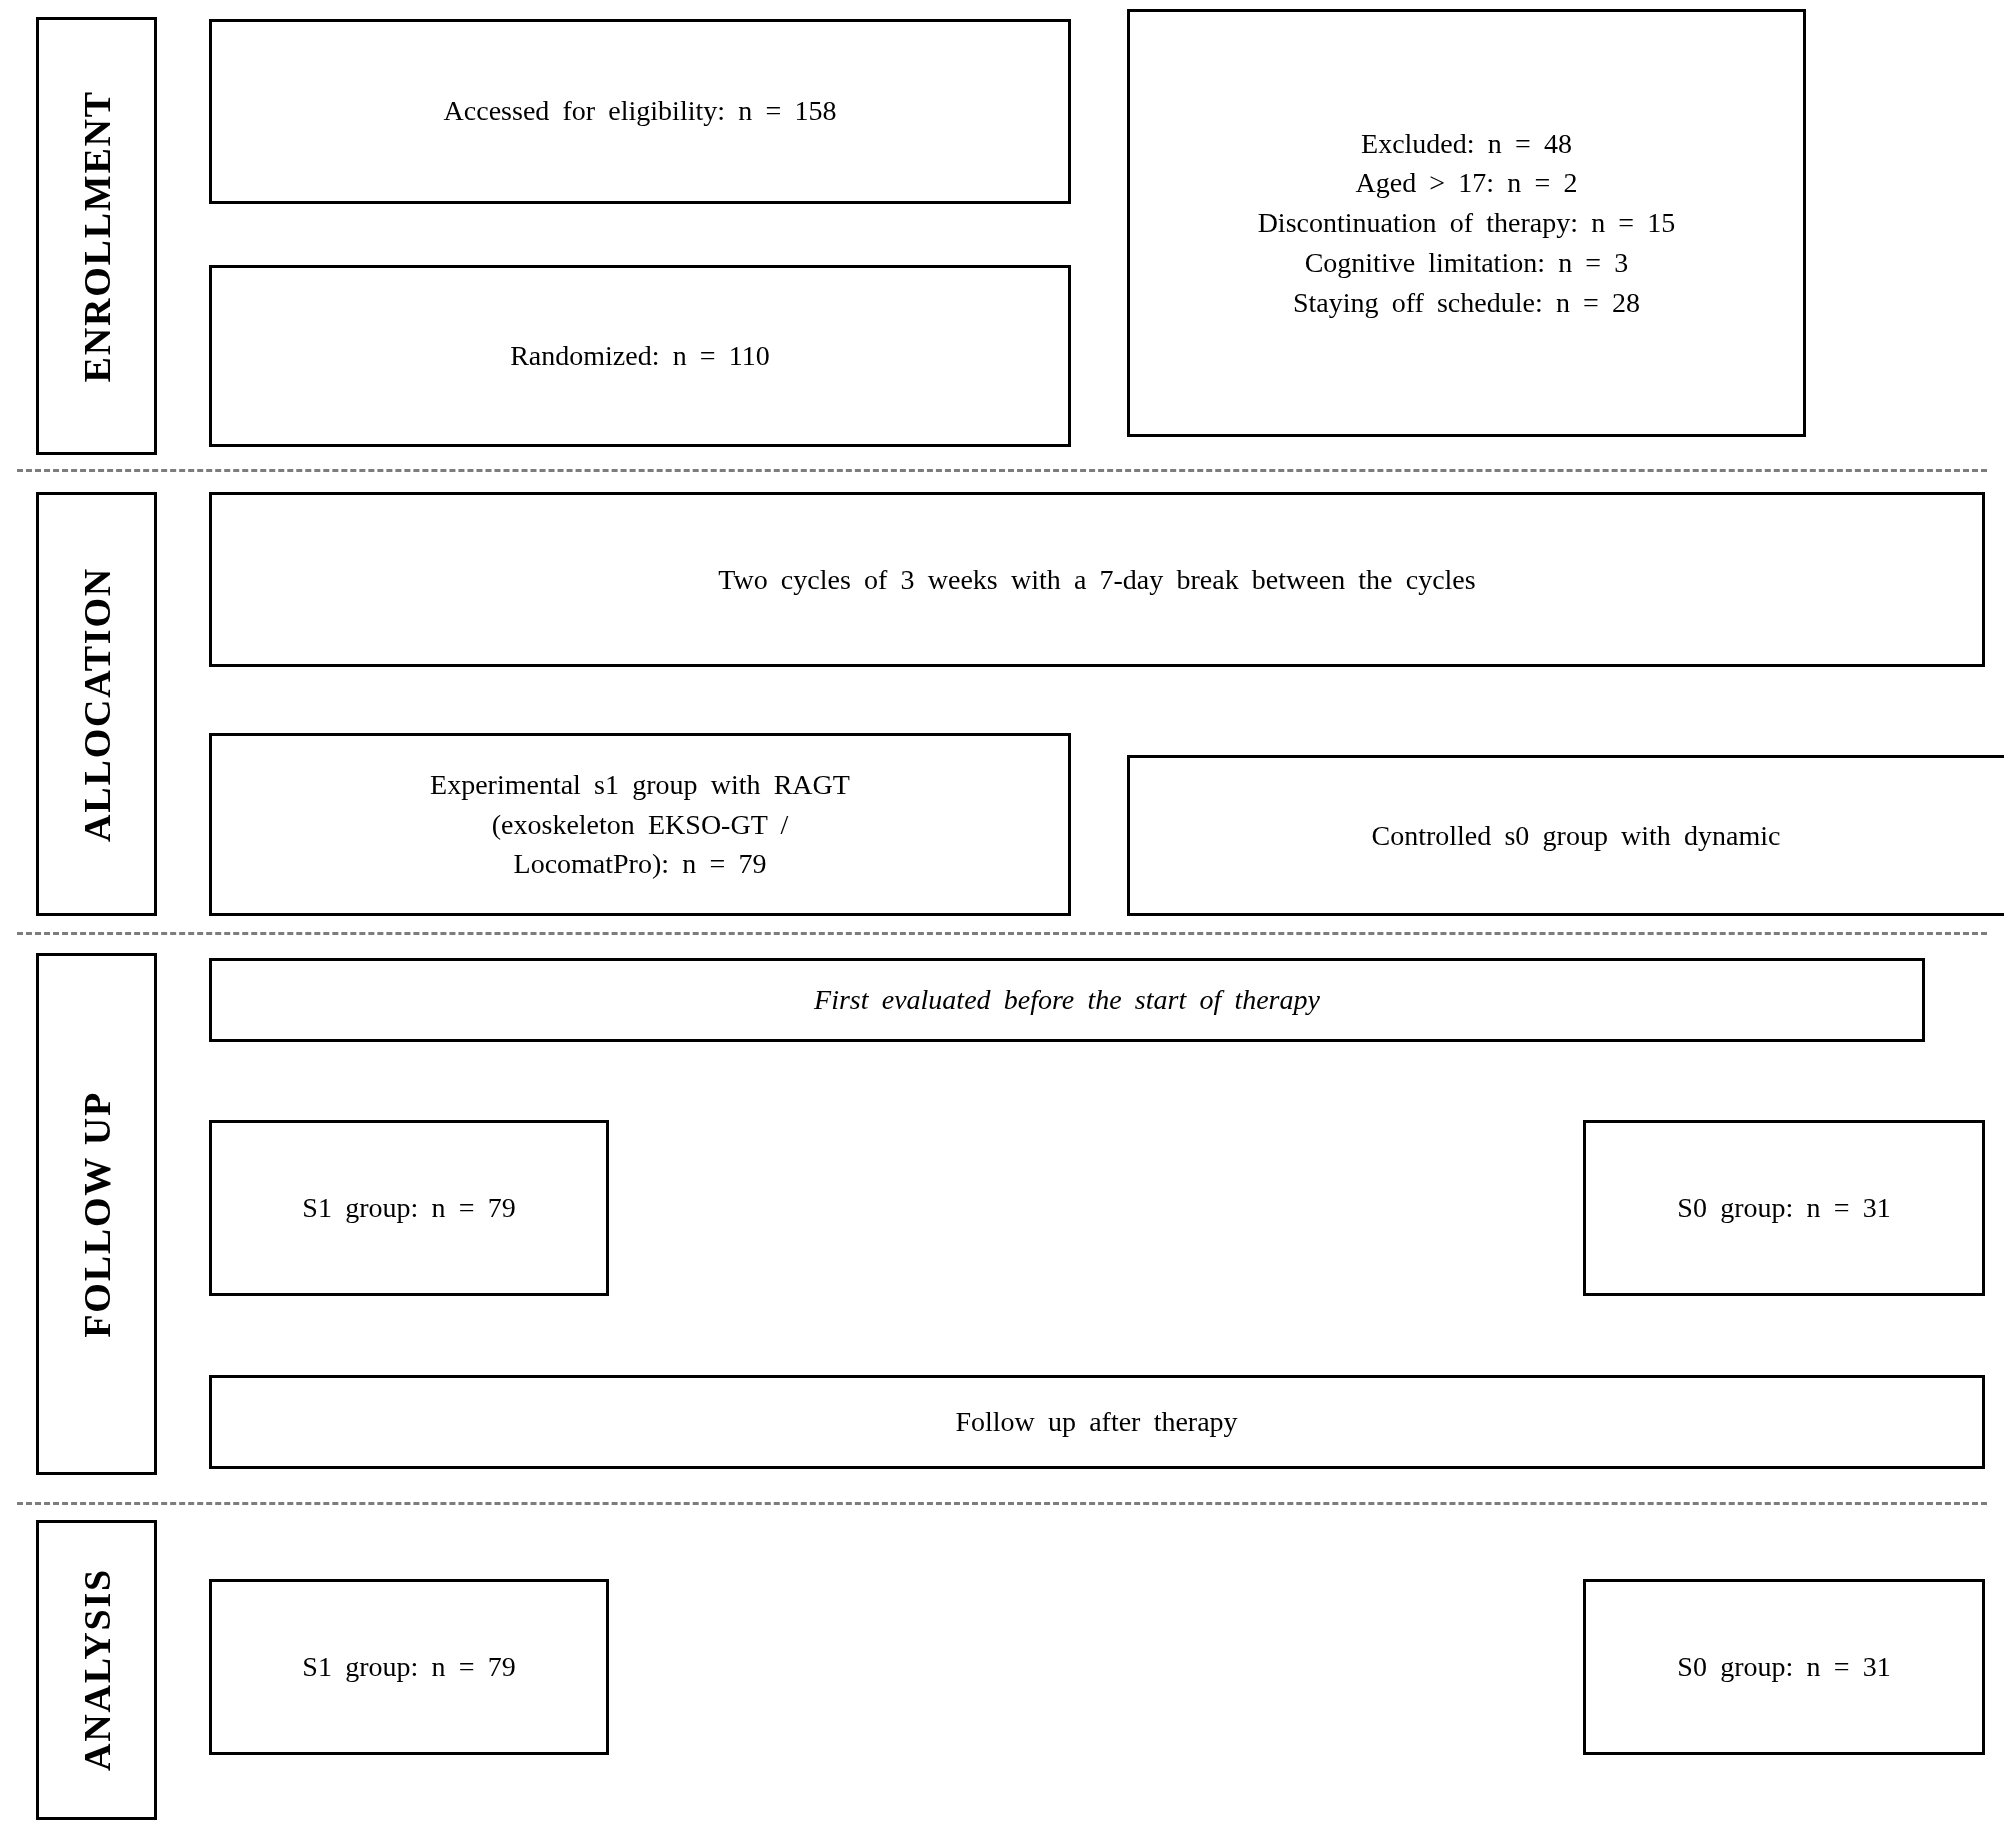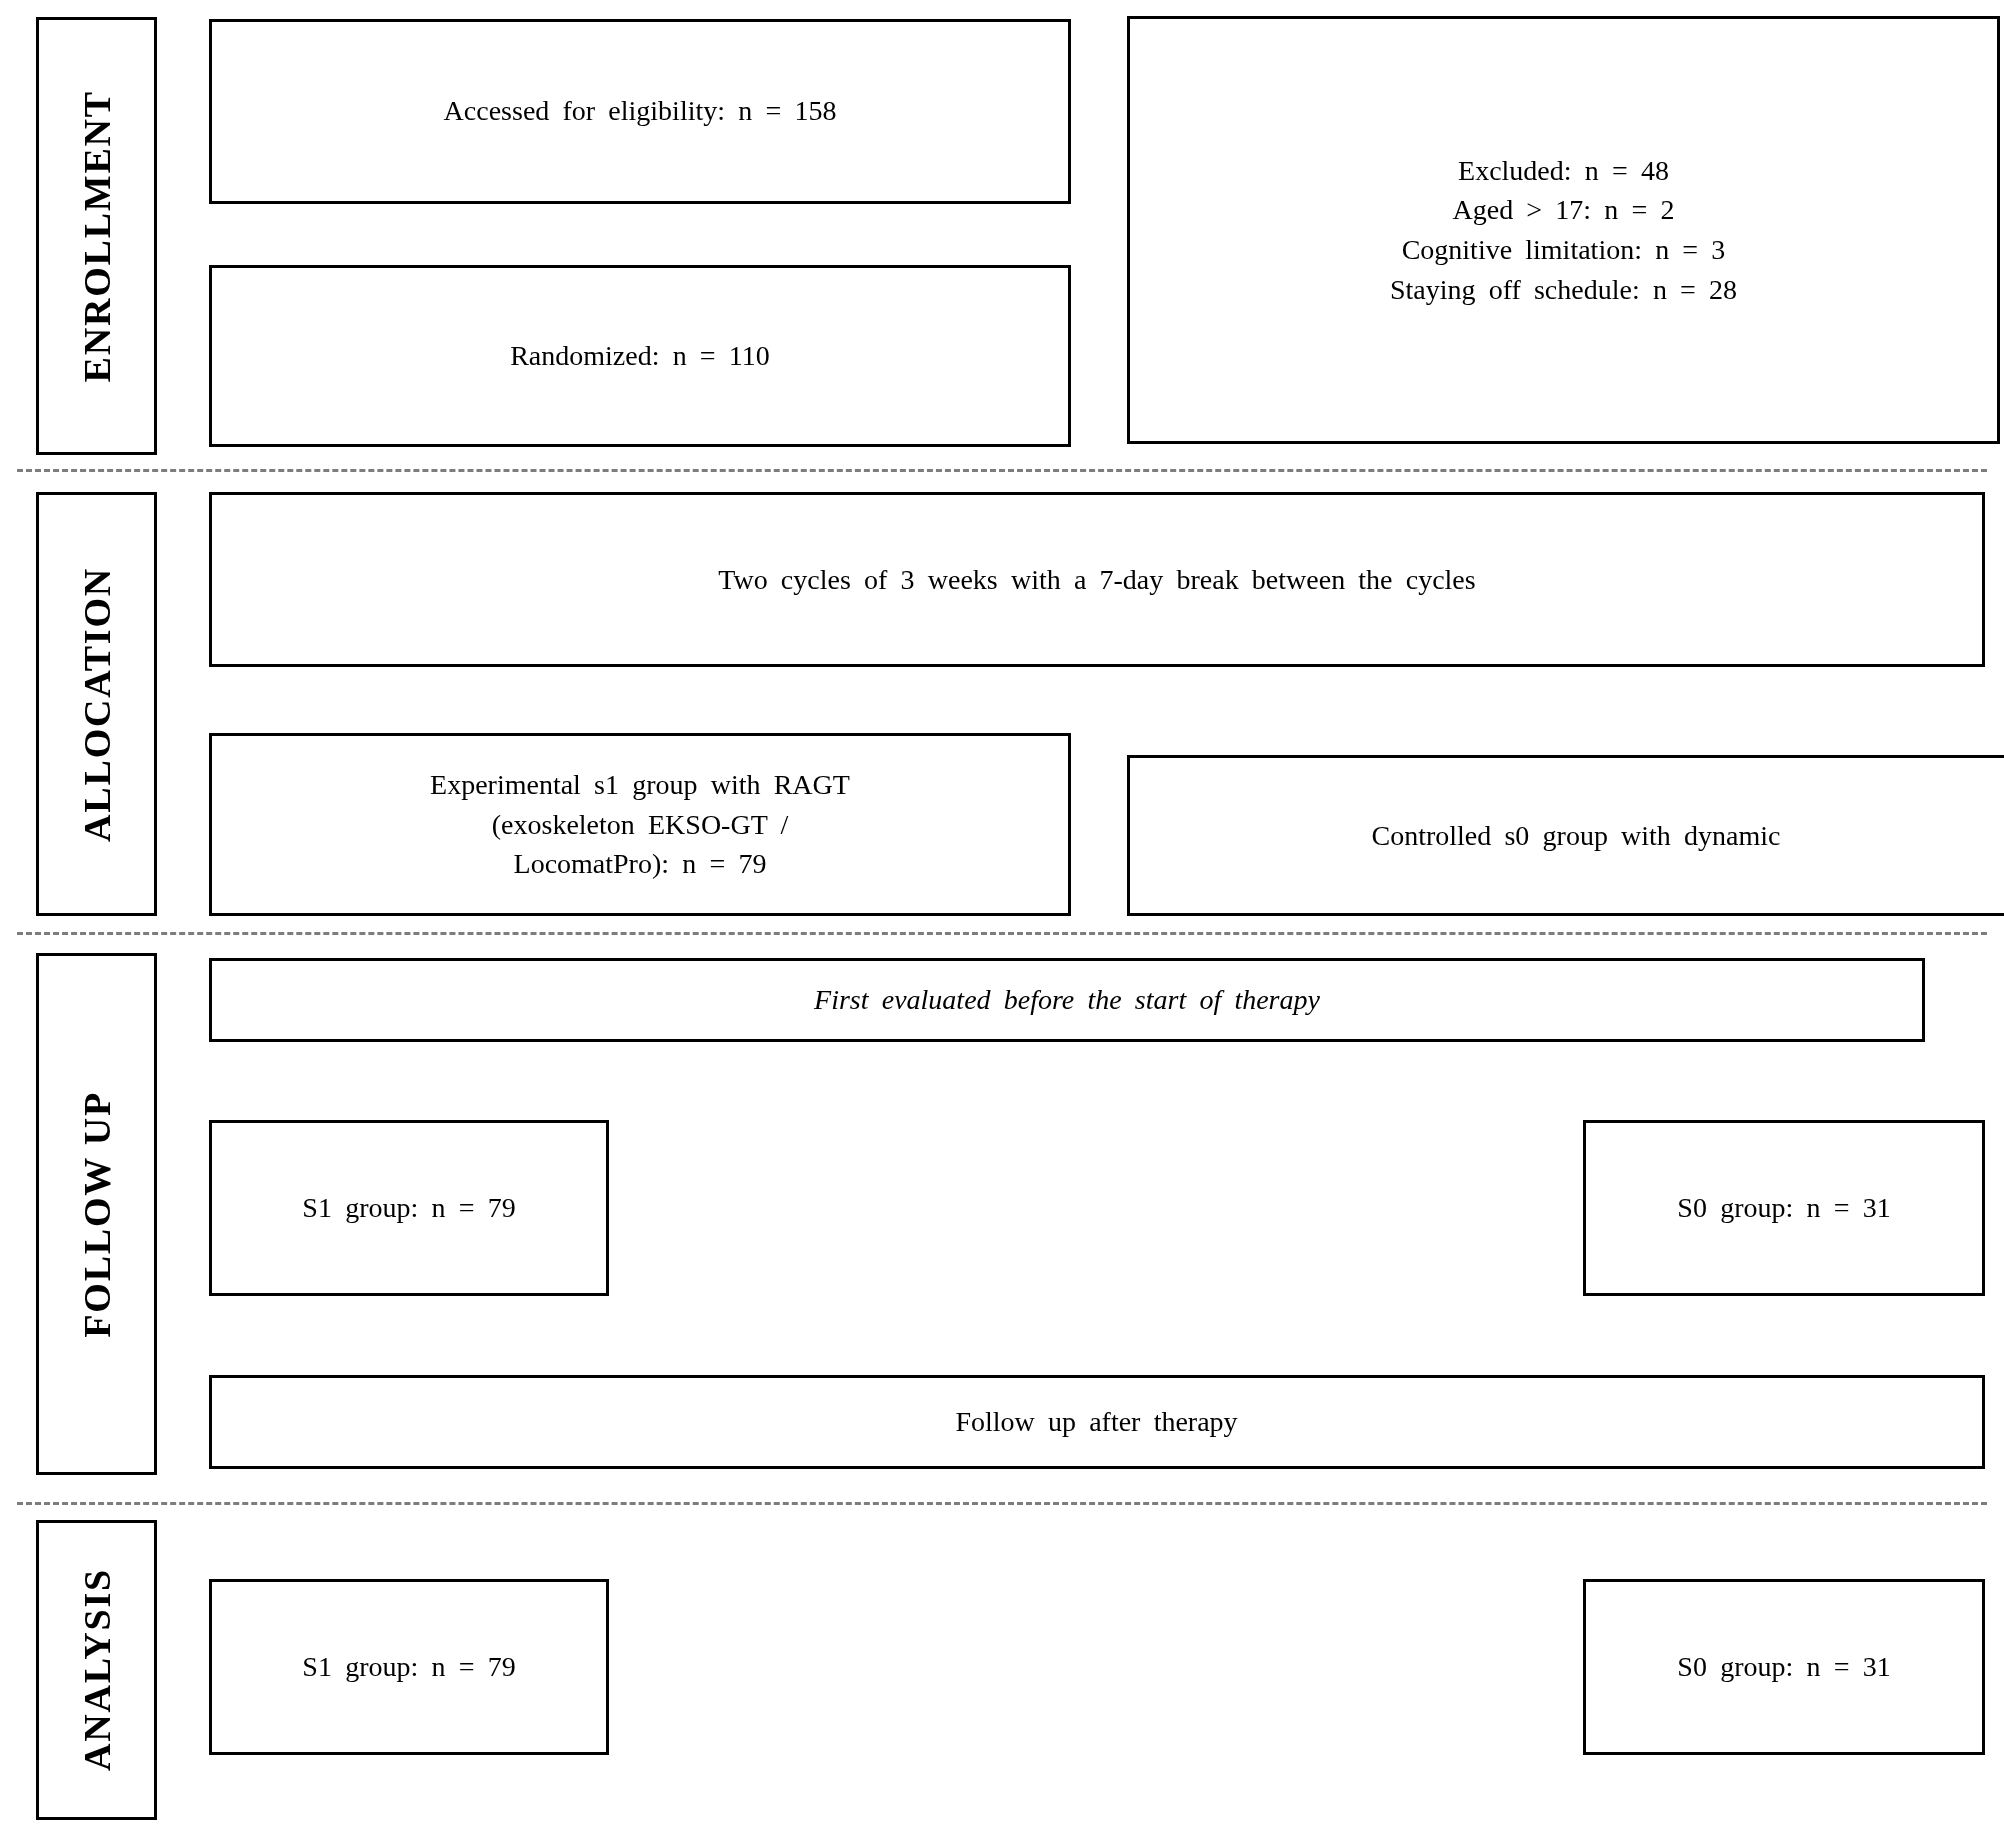--- a/index.html
+++ b/index.html
@@ -66,21 +66,21 @@
   #lbl-analysis   { top: 1520px; height: 300px; }
 
   
   #dash1 { top: 469px; }
   #dash2 { top: 932px; }
   #dash3 { top: 1502px; }
 
   
   #box-accessed     { left: 209px;  top: 18.5px;   width: 862px; height: 185px; }
   #box-randomized   { left: 209px;  top: 265px;  width: 862px; height: 182px; }
-  #box-excluded     { left: 1127px; top: 16px;   width: 873px; height: 428px; }
+  #box-excluded     { left: 1127px; top: 9px;   width: 679px; height: 428px; }
 
   #box-cycles       { left: 209px;  top: 492px;  width: 1776px; height: 175px; }
   #box-experimental { left: 209px;  top: 733px; width: 862px; height: 183px; }
   #box-controlled   { left: 1127px; top: 755px; width: 898px; height: 161px; }
 
   #box-firsteval    { left: 209px;  top: 958px; width: 1716px; height: 84px; font-style: italic; }
   #box-assessments  { left: 689px; top: 1042px; width: 819px; height: 334px; }
   #box-s1-followup  { left: 209px;  top: 1120px; width: 400px;  height: 176px; }
   #box-s0-followup  { left: 1583px; top: 1120px; width: 402px;  height: 176px; }
   #box-followafter  { left: 209px;  top: 1375px; width: 1776px; height: 94px; padding-left: 16px; }
@@ -112,20 +112,21 @@
 
   <div class="box" id="box-accessed">
     <div class="line">Accessed for eligibility: n = 158</div>
   </div>
   <div class="box" id="box-randomized">
     <div class="line">Randomized: n = 110</div>
   </div>
   <div class="box" id="box-excluded">
     <div class="line">Excluded: n = 48</div>
     <div class="line">Aged &gt; 17: n = 2</div>
+    <div class="line">Discontinuation of therapy: n = 15</div>
     <div class="line">Cognitive limitation: n = 3</div>
     <div class="line">Staying off schedule: n = 28</div>
   </div>
 
   <div class="box" id="box-cycles">
     <div class="line">Two cycles of 3 weeks with a 7-day break between the cycles</div>
   </div>
   <div class="box" id="box-experimental">
     <div class="line">Experimental s1 group with RAGT</div>
     <div class="line">(exoskeleton EKSO-GT /</div>

